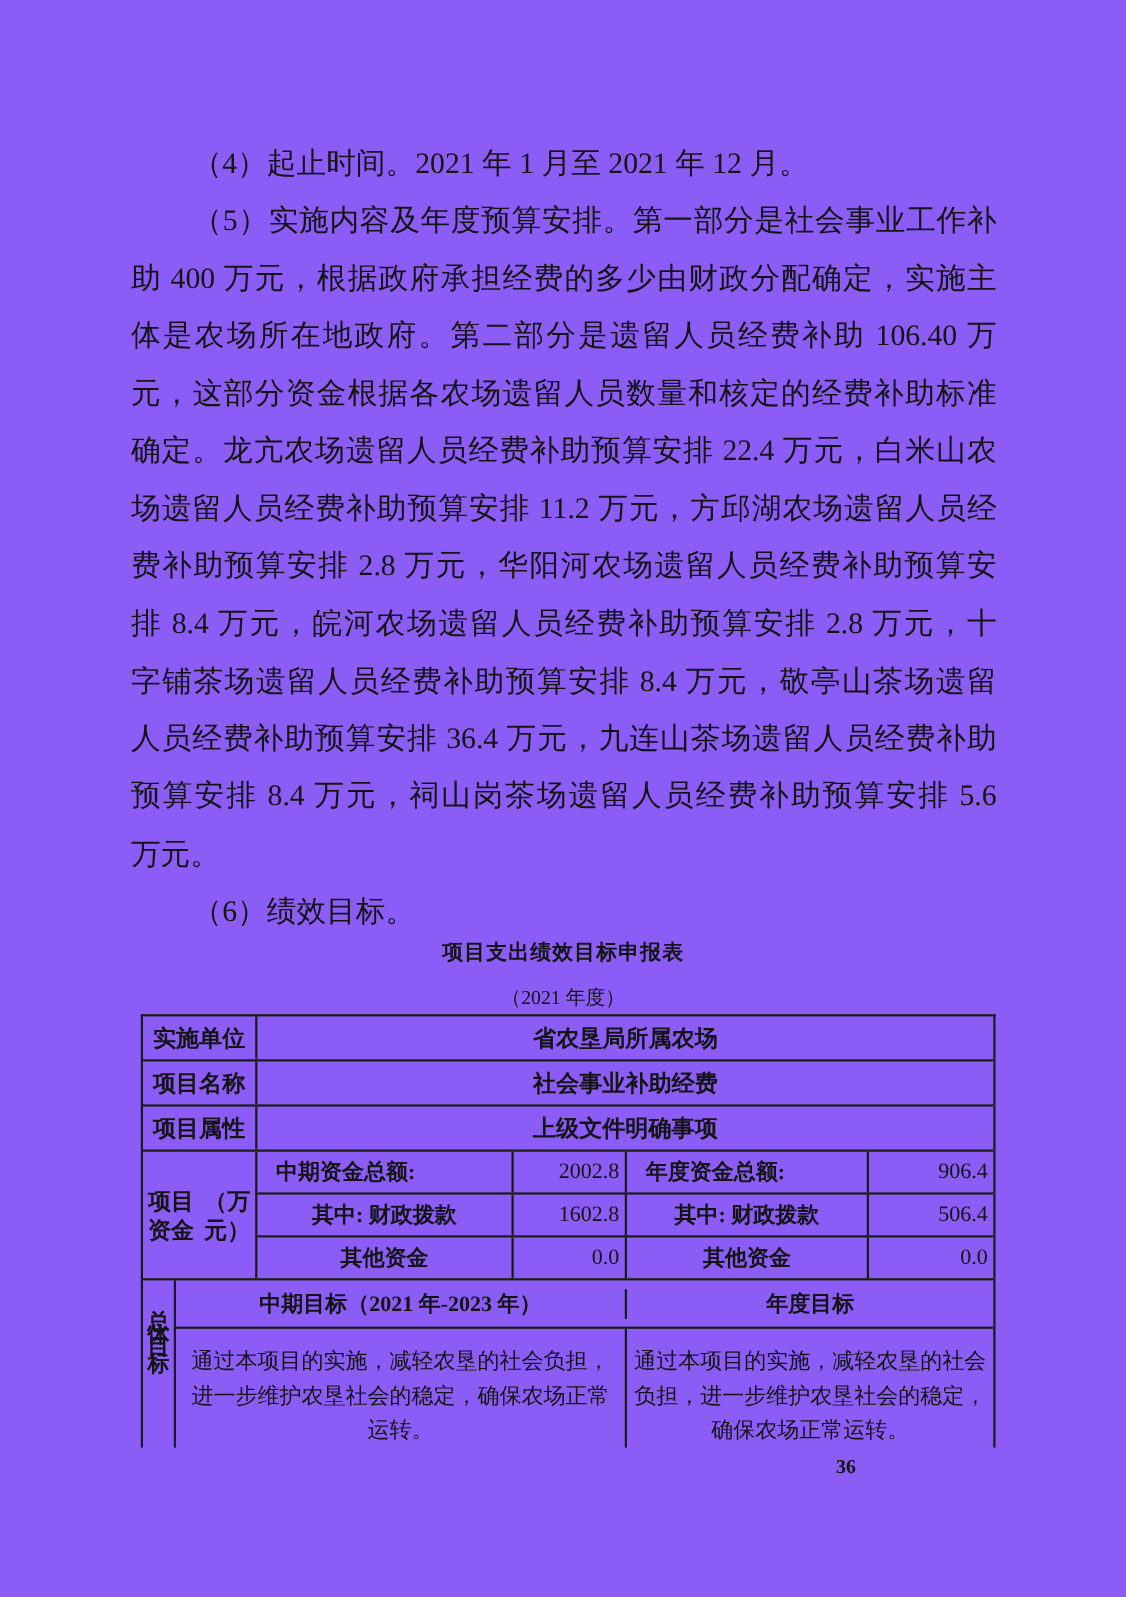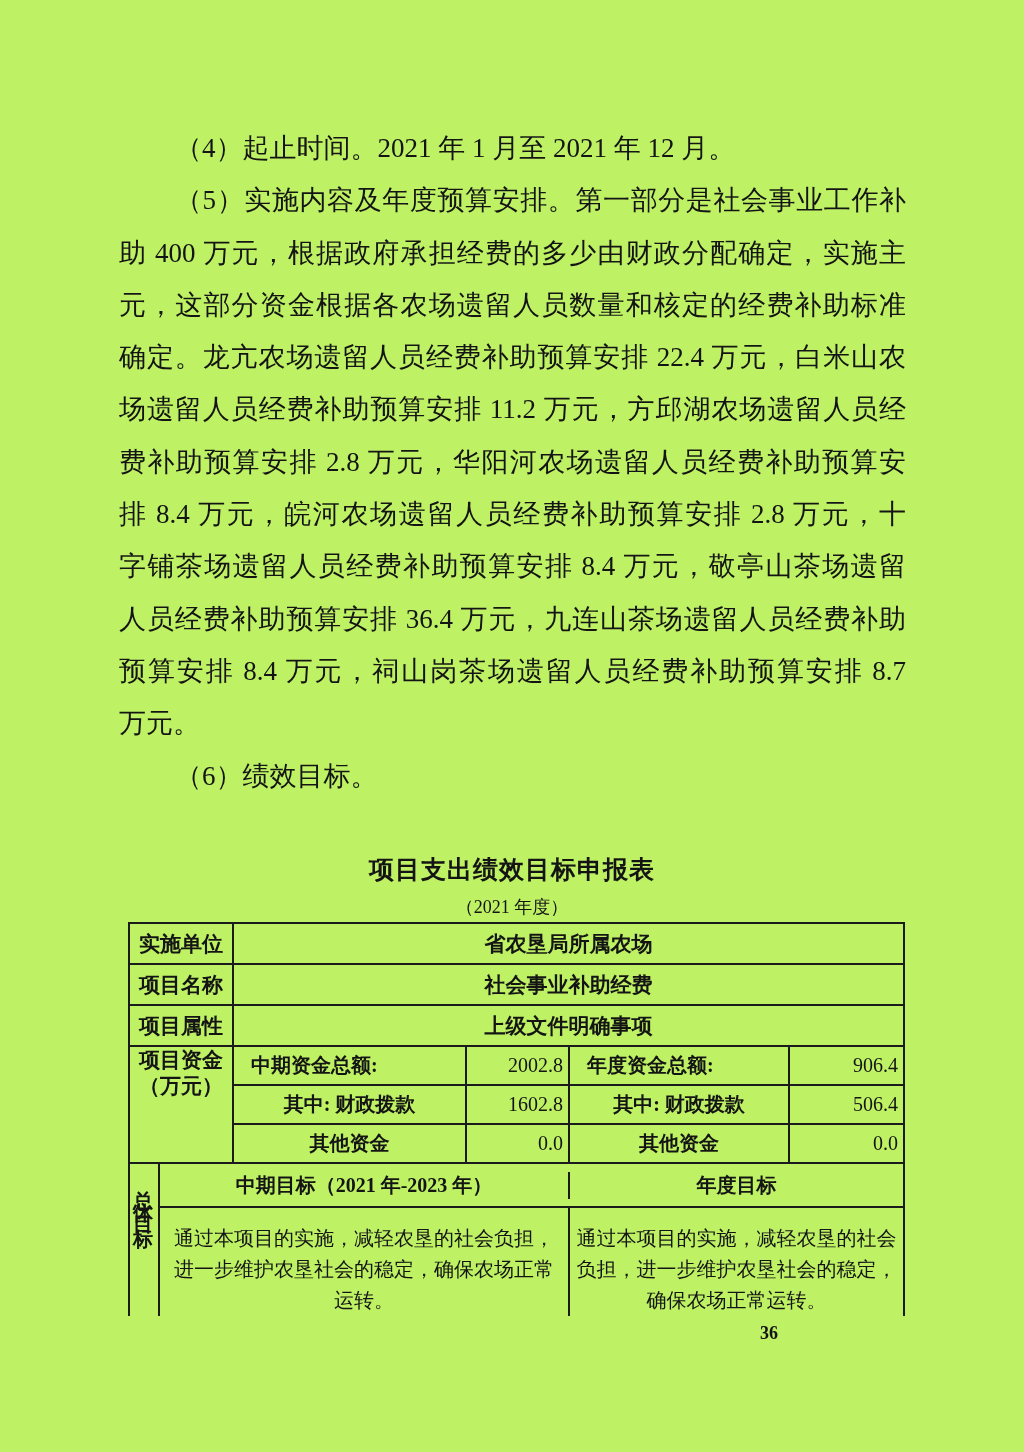--- a/index.html
+++ b/index.html
@@ -1,31 +1,31 @@
 <!DOCTYPE html>
 <html><head>
 <meta charset="utf-8">
 <style>
   html,body { margin:0; padding:0; }
   body {
     width:1024px; height:1452px; background:#ffffff;
     font-family:"Liberation Serif","DejaVu Serif",serif;
     color:#141414;
   }
-  .page { position:relative; width:1024px; height:1452px; overflow:hidden; background:#bef264; }
+  .page { position:relative; width:1024px; height:1452px; overflow:hidden; background:#8b5cf6; }
 
   
   .body-text { position:absolute; left:119px; top:122px; width:787px; }
   .line { font-size:27px; line-height:52.3px; height:52.3px; white-space:normal; }
   .just { text-align:justify; text-align-last:justify; }
   .indent { text-indent:56px; }
 
   
   .tbl-title { position:absolute; top:853px; left:0; width:1024px; text-align:center;
-               font-weight:bold; font-size:25px; letter-spacing:1px; }
+               font-weight:bold; font-size:19px; letter-spacing:1px; }
   .tbl-subtitle { position:absolute; top:895px; left:0; width:1024px; text-align:center; font-size:18px; }
 
   
   .tbl { position:absolute; top:922px; left:128px; width:777px; box-sizing:border-box;
          border:2px solid #1b1b1b; border-bottom:none; font-size:21px; }
   .trow { display:flex; border-bottom:2px solid #1b1b1b; box-sizing:border-box; }
   .trow.nb { border-bottom:none; }
   .cell { box-sizing:border-box; display:flex; align-items:center; }
   .br { border-right:2px solid #1b1b1b; }
   .h41 { height:41px; }
@@ -36,21 +36,21 @@
 
   
   .fund-rows { display:flex; flex-direction:column; flex:1 1 auto; min-width:0; }
   .frow { display:flex; height:39px; border-bottom:2px solid #1b1b1b; box-sizing:border-box; }
   .frow:last-child { border-bottom:none; height:37px; }
   .fc1 { flex:0 0 233px; } .fv1 { flex:0 0 103px; } .fc2 { flex:0 0 220px; } .fv2 { flex:1 1 auto; }
   .fcell { box-sizing:border-box; display:flex; align-items:center; font-size:20px; }
   .al { justify-content:flex-start; padding-left:17px; }
   .ar { justify-content:flex-end; padding-right:5px; }
   .ac { justify-content:center; }
-  .label2 { flex-direction:column; justify-content:flex-start; line-height:26px; }
+  .label2 { flex-direction:row; justify-content:center; line-height:26px; }
 
   
   .w30 { width:30px; flex:0 0 30px; }
   .vlabel { justify-content:center; align-items:flex-start; padding-top:10px; }
   .vlabel span { writing-mode:vertical-rl; text-orientation:upright; letter-spacing:13px;
                  font-weight:bold; font-size:20px; }
   .goal-col { display:flex; flex-direction:column; flex:1 1 auto; min-width:0; }
   .goal-head { display:flex; height:56px; border-bottom:2px solid #1b1b1b; box-sizing:border-box;align-items:center; }
   .gh-mid { flex:0 0 410px; } .gh-ann { flex:1 1 auto; }
   .goal-body { display:flex; flex:1 1 auto; }
@@ -63,28 +63,29 @@
 </style>
 </head>
 <body>
 
 <div class="page">
 
   <div class="body-text">
     <div class="line indent">（4）起止时间。2021 年 1 月至 2021 年 12 月。</div>
     <div class="line indent just">（5）实施内容及年度预算安排。第一部分是社会事业工作补</div>
     <div class="line just">助 400 万元，根据政府承担经费的多少由财政分配确定，实施主</div>
+    <div class="line just">体是农场所在地政府。第二部分是遗留人员经费补助 106.40 万</div>
     <div class="line just">元，这部分资金根据各农场遗留人员数量和核定的经费补助标准</div>
     <div class="line just">确定。龙亢农场遗留人员经费补助预算安排 22.4 万元，白米山农</div>
     <div class="line just">场遗留人员经费补助预算安排 11.2 万元，方邱湖农场遗留人员经</div>
     <div class="line just">费补助预算安排 2.8 万元，华阳河农场遗留人员经费补助预算安</div>
     <div class="line just">排 8.4 万元，皖河农场遗留人员经费补助预算安排 2.8 万元，十</div>
     <div class="line just">字铺茶场遗留人员经费补助预算安排 8.4 万元，敬亭山茶场遗留</div>
     <div class="line just">人员经费补助预算安排 36.4 万元，九连山茶场遗留人员经费补助</div>
-    <div class="line just">预算安排 8.4 万元，祠山岗茶场遗留人员经费补助预算安排 8.7</div>
+    <div class="line just">预算安排 8.4 万元，祠山岗茶场遗留人员经费补助预算安排 5.6</div>
     <div class="line">万元。</div>
     <div class="line indent">（6）绩效目标。</div>
   </div>
 
   <div class="tbl-title">项目支出绩效目标申报表</div>
   <div class="tbl-subtitle">（2021 年度）</div>
 
   <div class="tbl">
 
     <div class="trow h41">

